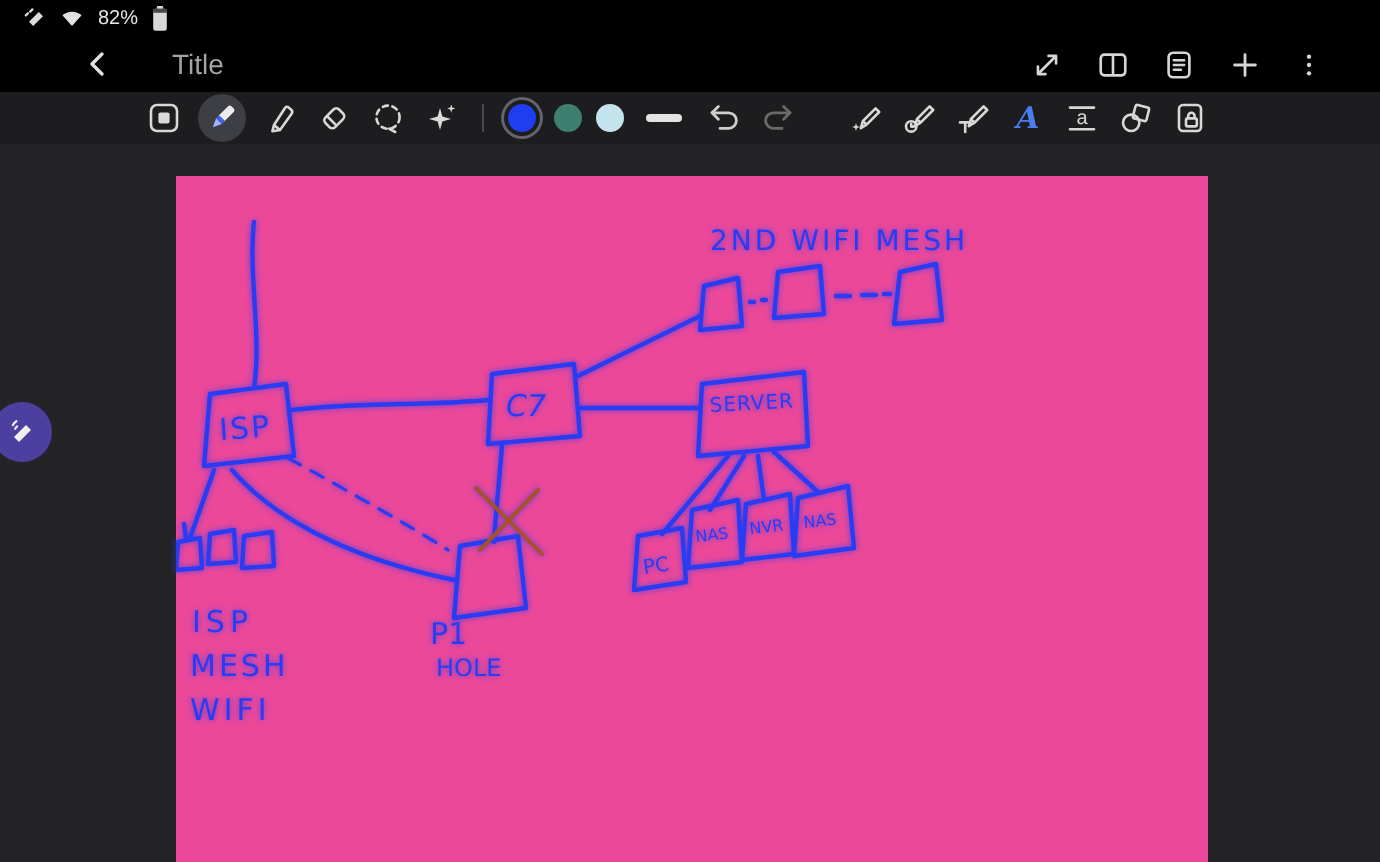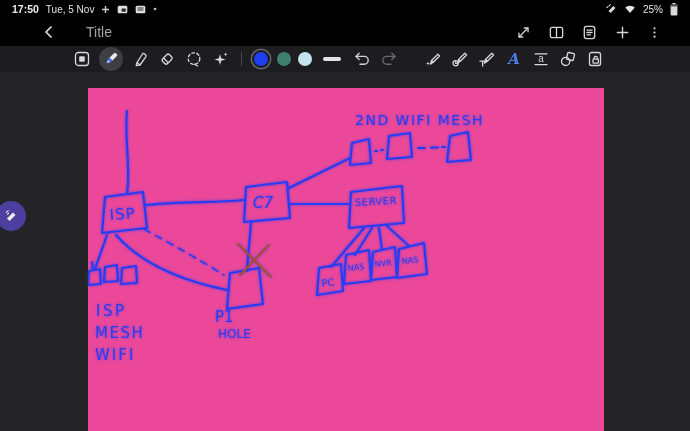--- a/index.html
+++ b/index.html
@@ -39,59 +39,33 @@
   .fab{position:absolute;left:-4px;top:129px;width:30px;height:30px;border-radius:50%;
        background:#4c3fa0;border:none;display:flex;align-items:center;justify-content:center;cursor:pointer;padding:0;}
   .sketch-text{font-family:"DejaVu Sans",sans-serif;}
 </style>
 </head>
 <body>
 
 <div class="screen">
 
   <div class="statusbar">
-    <div class="sb-left">
-      <span class="sb-time">17:50</span>
-      <span class="sb-date">Tue, 5 Nov</span>
-      <span class="sb-ico">
-        <svg width="9" height="9" viewBox="0 0 9 9">
-            <path d="M4.5 1 V8 M1 4.5 H8" stroke="#cfcfcf" stroke-width="1.4"></path>
-          </svg>
-      </span>
-      <span class="sb-ico">
-        <svg width="11" height="9" viewBox="0 0 11 9">
-            <rect x="0.7" y="0.7" width="9.6" height="7.6" rx="1.5" fill="#e0e0e0"></rect>
-            <rect x="4.6" y="3.6" width="4.2" height="3.2" rx="0.6" fill="#2a2a2a"></rect>
-          </svg>
-      </span>
-      <span class="sb-ico">
-        <svg width="11" height="9" viewBox="0 0 11 9">
-            <rect x="0.7" y="0.7" width="9.6" height="7.6" rx="1.5" fill="#e0e0e0"></rect>
-            <path d="M2.5 3 H8.5 M2.5 5 H8.5" stroke="#2a2a2a" stroke-width="1"></path>
-          </svg>
-      </span>
-      <span class="sb-ico">
-        <svg width="4" height="4" viewBox="0 0 4 4">
-            <circle cx="2" cy="2" r="1.3" fill="#bdbdbd"></circle>
-          </svg>
-      </span>
-    </div>
     <div class="sb-right">
       <span class="sb-ico">
         <svg width="11" height="11" viewBox="0 0 11 11">
             <path d="M4.6 9 L9.5 4.1 L7.4 2 L2.5 6.9 Z" fill="#dcdcdc"></path>
             <path d="M2 2.6 L0.9 3.7 M4.2 0.7 L3.1 1.8" stroke="#dcdcdc" stroke-width="1.1" stroke-linecap="round"></path>
           </svg>
       </span>
       <span class="sb-ico">
         <svg width="12" height="10" viewBox="0 0 12 10">
             <path d="M6 9 L1.2 3.6 A7.4 7.4 0 0 1 10.8 3.6 Z" fill="#e3e3e3"></path>
           </svg>
       </span>
-      <span class="sb-pct">25%</span>
+      <span class="sb-pct">82%</span>
       <span class="sb-ico">
         <svg width="8" height="13" viewBox="0 0 8 13">
             <rect x="2.4" y="0" width="3.2" height="1.4" rx="0.5" fill="#d9d9d9"></rect>
             <rect x="0.6" y="1.4" width="6.8" height="11" rx="1.2" fill="#d9d9d9"></rect>
             <rect x="0.6" y="1.4" width="6.8" height="2" fill="#4a4a4a"></rect>
           </svg>
       </span>
     </div>
   </div>
 

